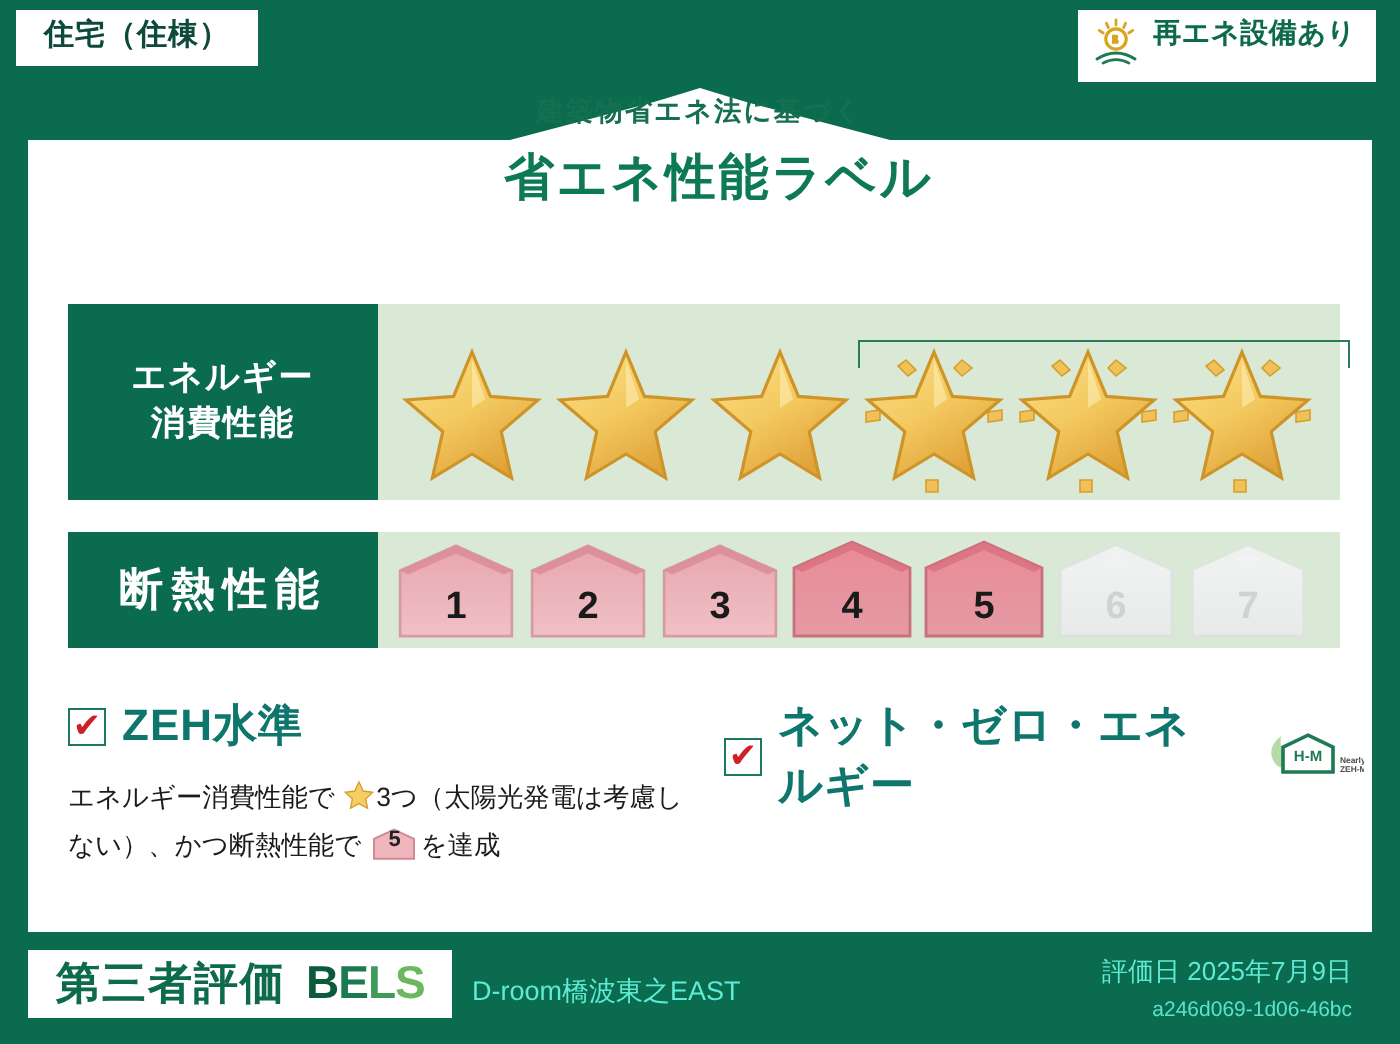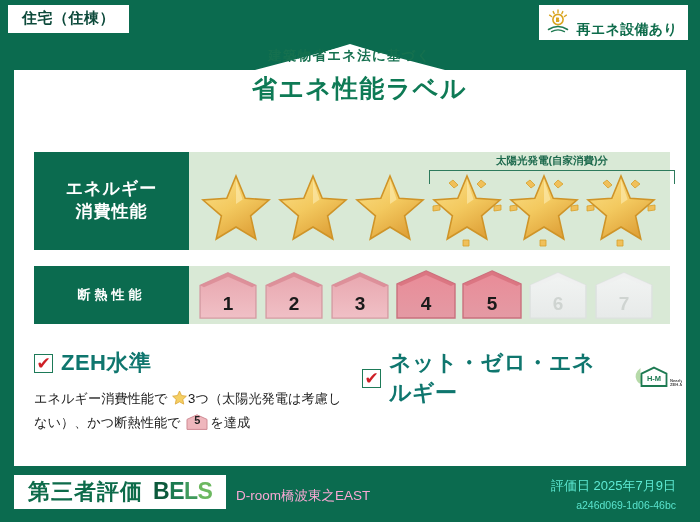--- a/index.html
+++ b/index.html
@@ -44,21 +44,21 @@
     font-size: 15px; font-weight: bold; color: #0d4a3b;
     letter-spacing: 0.5px;
     line-height: 1;
     font-family: Liberation Serif, serif;
   }
 
   .badge-renew {
     position: absolute; right: 12px; top: 5px;
     background: #ffffff;
     padding: 4px 10px 4px 6px;
-    display: flex; align-items: flex-end; gap: 6px;
+    display: flex; align-items: flex-start; gap: 6px;
     line-height: 1;
   }
   .badge-renew .btext {
     font-size: 14px; font-weight: bold; color: #0d6b4a; letter-spacing: 0.3px;
   }
 
   
   .title-wrap {
     position: absolute; left: 0; top: 47px; width: 700px;
     text-align: center;
@@ -81,21 +81,21 @@
 
   .row-label {
     width: 155px; flex: 0 0 155px;
     background: #0b6b4f;
     color: #ffffff;
     display: flex; flex-direction: column;
     align-items: center; justify-content: center;
     font-weight: bold;
   }
   .row-energy .row-label { font-size: 17px; line-height: 1.35; letter-spacing: 1px; }
-  .row-insul  .row-label { font-size: 13px; letter-spacing: 4px; }
+  .row-insul  .row-label { font-size: 22px; letter-spacing: 4px; }
 
   .row-body {
     flex: 1 1 auto;
     background: #d9e9d6;
     position: relative;
   }
 
   
   .stars {
     position: absolute; left: 0; right: 0; bottom: 2px;
@@ -184,21 +184,21 @@
   }
   .f-3rd { font-size: 22px; font-weight: bold; color: #0d6b4a; letter-spacing: 1px; }
   .f-bels { font-size: 23px; font-weight: bold; letter-spacing: -0.5px; }
   .f-bels span:nth-child(1) { color: #0c5a3c; }
   .f-bels span:nth-child(2) { color: #1b7a4f; }
   .f-bels span:nth-child(3) { color: #3f9a5c; }
   .f-bels span:nth-child(4) { color: #6cb860; }
 
   .footer-proj {
     position: absolute; left: 236px; top: 21px;
-    font-size: 13.5px; color: #f9a8d4; font-weight: normal;
+    font-size: 13.5px; color: #5eead4; font-weight: normal;
   }
   .footer-right {
     position: absolute; right: 24px; top: 11px;
     text-align: right; color: #5eead4;
   }
   .f-date { font-size: 13px; }
   .f-id   { font-size: 10.5px; margin-top: 4px; opacity: 0.95; }
 </style>
 </head>
 <body>
@@ -237,21 +237,20 @@
     <div class="title-sub">建築物省エネ法に基づく</div>
     <div class="title-main">省エネ性能ラベル</div>
   </div>
 
   <div class="row row-energy">
     <div class="row-label">
       <span>エネルギー</span>
       <span>消費性能</span>
     </div>
     <div class="row-body">
-      <div class="solar-bracket-label">太陽光発電(自家消費)分</div>
       <div class="solar-bracket"></div>
       <div class="stars" id="stars-container">
           <div class="star-cell">
             <svg class="star-svg" width="72" height="74" viewBox="0 0 72 74">
         <defs>
           <linearGradient id="sg0" x1="0" y1="0" x2="0.6" y2="1">
             <stop offset="0%" stop-color="#fbe08a"></stop>
             <stop offset="55%" stop-color="#f3c95f"></stop>
             <stop offset="100%" stop-color="#e0a33a"></stop>
           </linearGradient>

